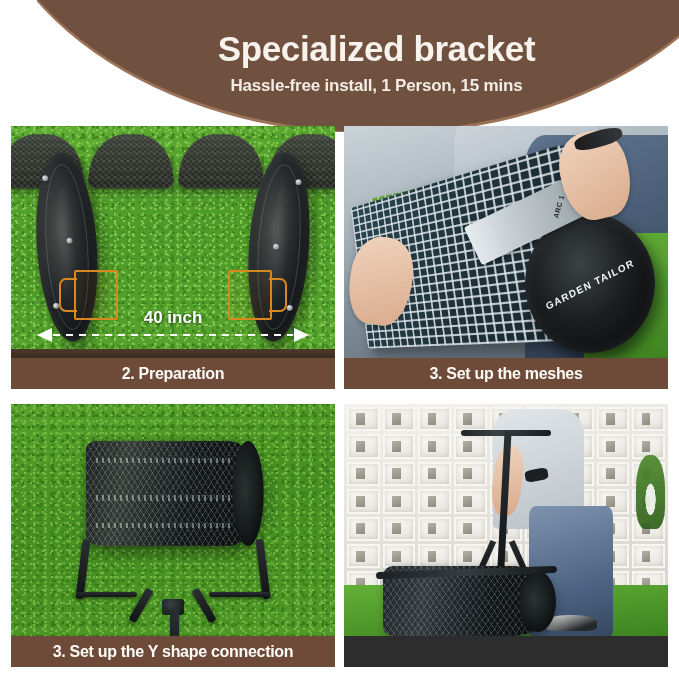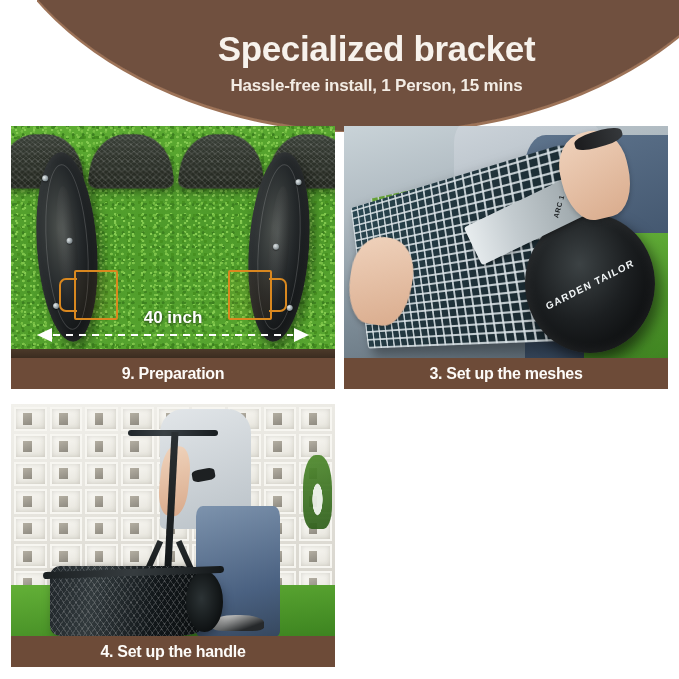--- a/index.html
+++ b/index.html
@@ -412,21 +412,21 @@
         <div class="bracket l"></div>
         <div class="bracket-hook l"></div>
         <div class="bracket r"></div>
         <div class="bracket-hook r"></div>
         <div class="measure-label">40 inch</div>
         <div class="measure"></div>
         <div class="arrow l"></div>
         <div class="arrow r"></div>
         <div class="soil"></div>
       </div>
-      <div class="caption">9. Preparation</div>
+      <div class="caption">2. Preparation</div>
     </div>
 
     <div class="panel">
       <div class="photo">
         <div class="p2-bg"></div>
         <div class="p2-person"></div>
         <div class="p2-jeans"></div>
         <div class="p2-grassstrip"></div>
         <div class="p2-meshgreen"></div>
         <div class="p2-mesh"></div>
@@ -434,20 +434,40 @@
         <div class="p2-rim"></div>
         <div class="p2-arclabel">ARC 1</div>
         <div class="p2-brand">GARDEN TAILOR</div>
         <div class="p2-hand a"></div>
         <div class="p2-hand b"></div>
         <div class="p2-watch"></div>
       </div>
       <div class="caption">3. Set up the meshes</div>
     </div>
 
+    <div class="panel">
+      <div class="photo">
+        <div class="grass dark"></div>
+        <div class="drum">
+          <div class="drum-band t"></div>
+          <div class="drum-band m"></div>
+          <div class="drum-band b"></div>
+          <div class="drum-cap"></div>
+        </div>
+        <div class="ybar arm-l"></div>
+        <div class="ybar arm-r"></div>
+        <div class="ybar cross-l"></div>
+        <div class="ybar cross-r"></div>
+        <div class="ybar diag-l"></div>
+        <div class="ybar diag-r"></div>
+        <div class="yhub"></div>
+        <div class="ybar stem"></div>
+      </div>
+      <div class="caption">3. Set up the Y shape connection</div>
+    </div>
 
     <div class="panel">
       <div class="photo">
         <div class="p4-wall">
           <div class="p4-blocks">
             <i></i>
               <i></i>
               <i></i>
             <i></i>
               <i></i>
@@ -520,17 +540,16 @@
         <div class="p4-shoe"></div>
         <div class="p4-handle-t"></div>
         <div class="p4-handle-v"></div>
         <div class="p4-handle-dl"></div>
         <div class="p4-handle-dr"></div>
         <div class="p4-drum">
           <div class="p4-drumcap"></div>
         </div>
         <div class="p4-frame"></div>
       </div>
-      <div class="caption">4. Set up the handle</div>
     </div>
 
   </div>
 </div>
 
 </body></html>

